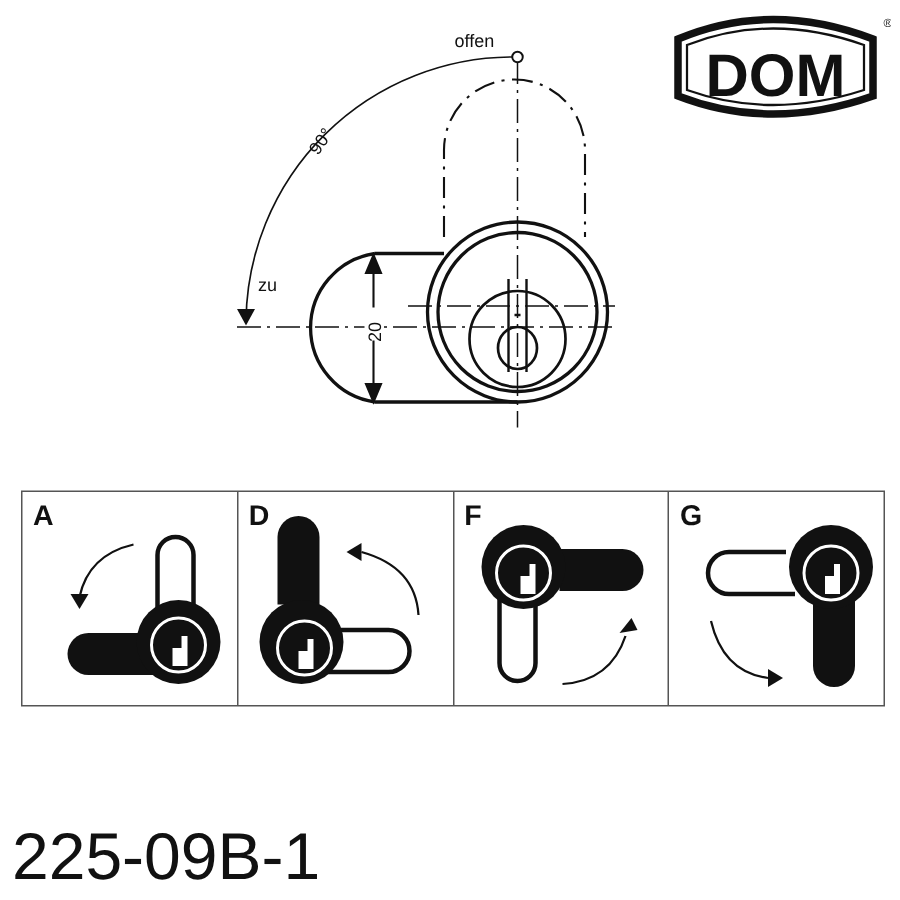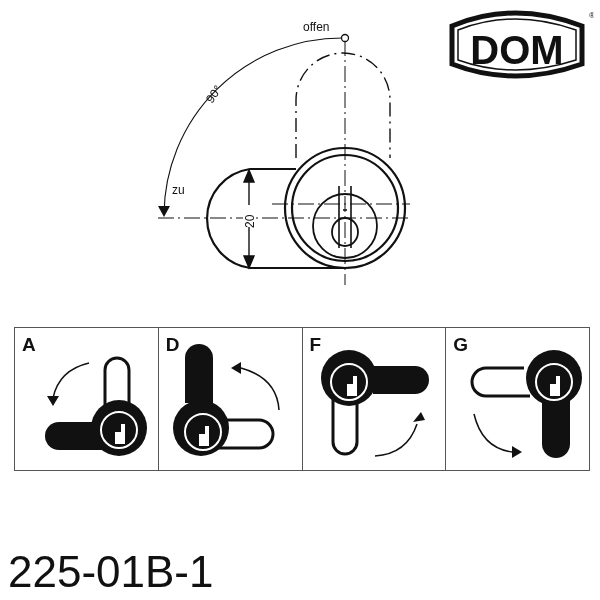--- a/index.html
+++ b/index.html
@@ -110,13 +110,13 @@
       <path d="M78 40 L40 40 A14 14 0 0 0 40 68 L84 68" fill="none" stroke="#111" stroke-width="3"></path>
       <circle cx="108" cy="50" r="28" fill="#111"></circle>
       <circle cx="108" cy="54" r="18" fill="none" stroke="#fff" stroke-width="2"></circle>
       <path d="M104 68 L104 56 L110 56 L110 48 L114 48 L114 68" fill="#fff"></path>
       <path d="M28 86 Q36 120 66 124" fill="none" stroke="#111" stroke-width="1.5"></path>
       <polygon points="66,118 76,124 66,130" fill="#111"></polygon>
     </svg>
   </div>
 </div>
 
-<div id="part-number" class="abs">225-01B-1</div>
+<div id="part-number" class="abs">225-09B-1</div>
 
 </body></html>

